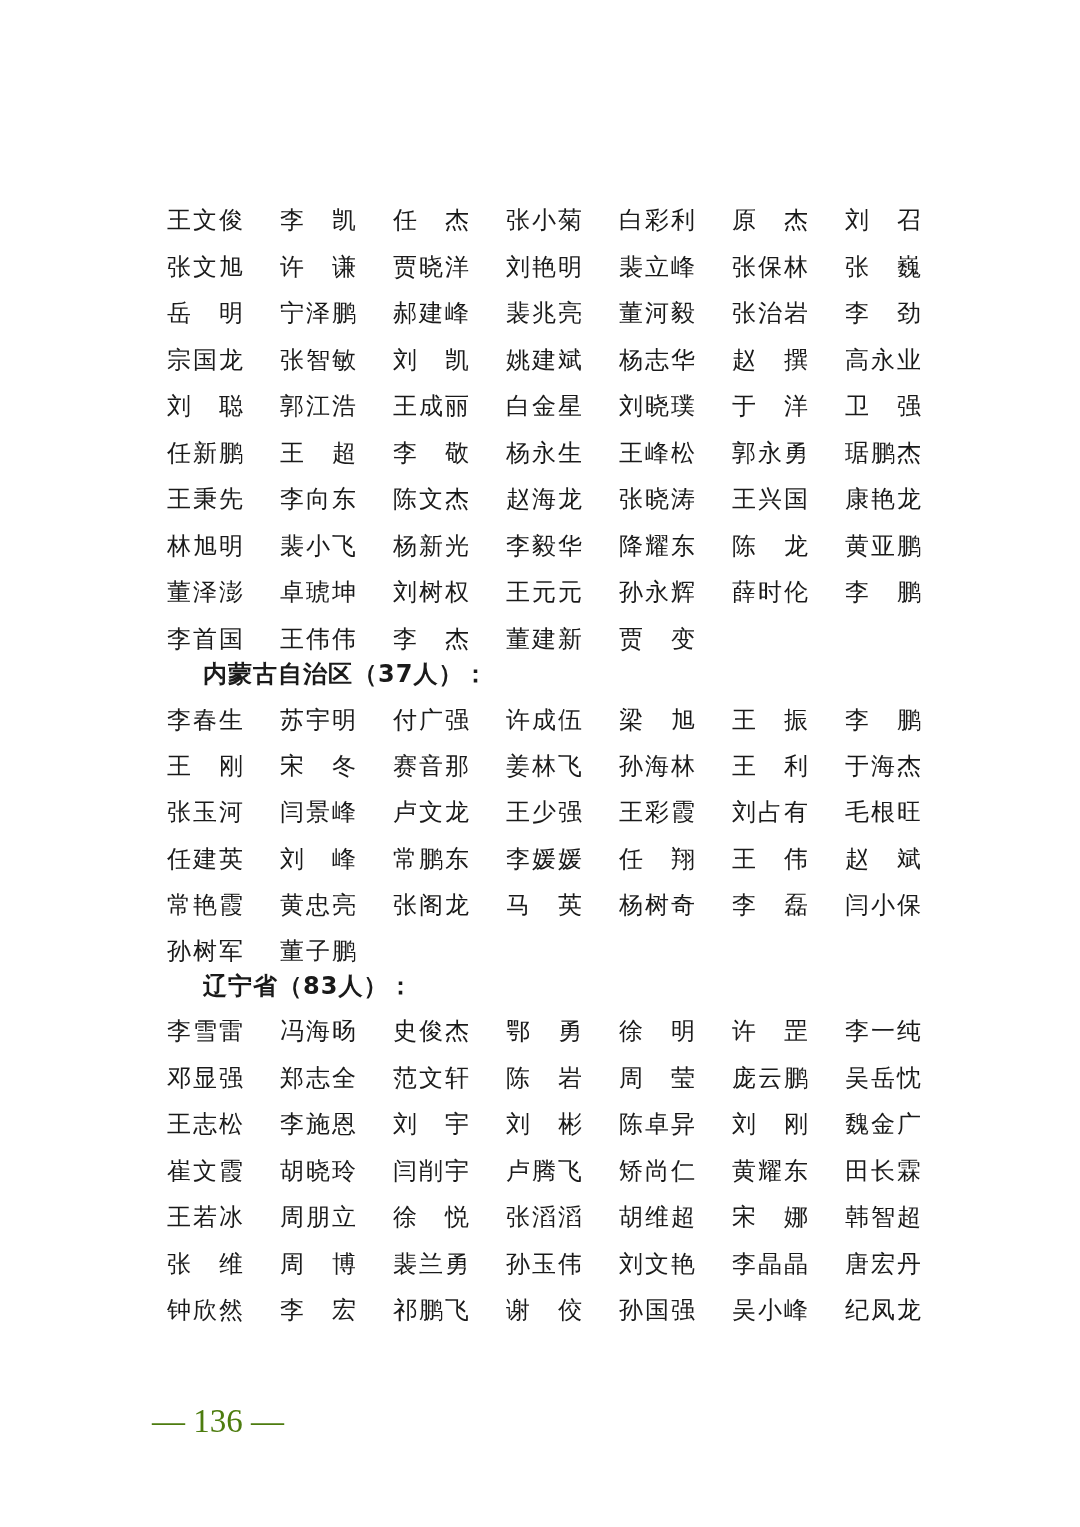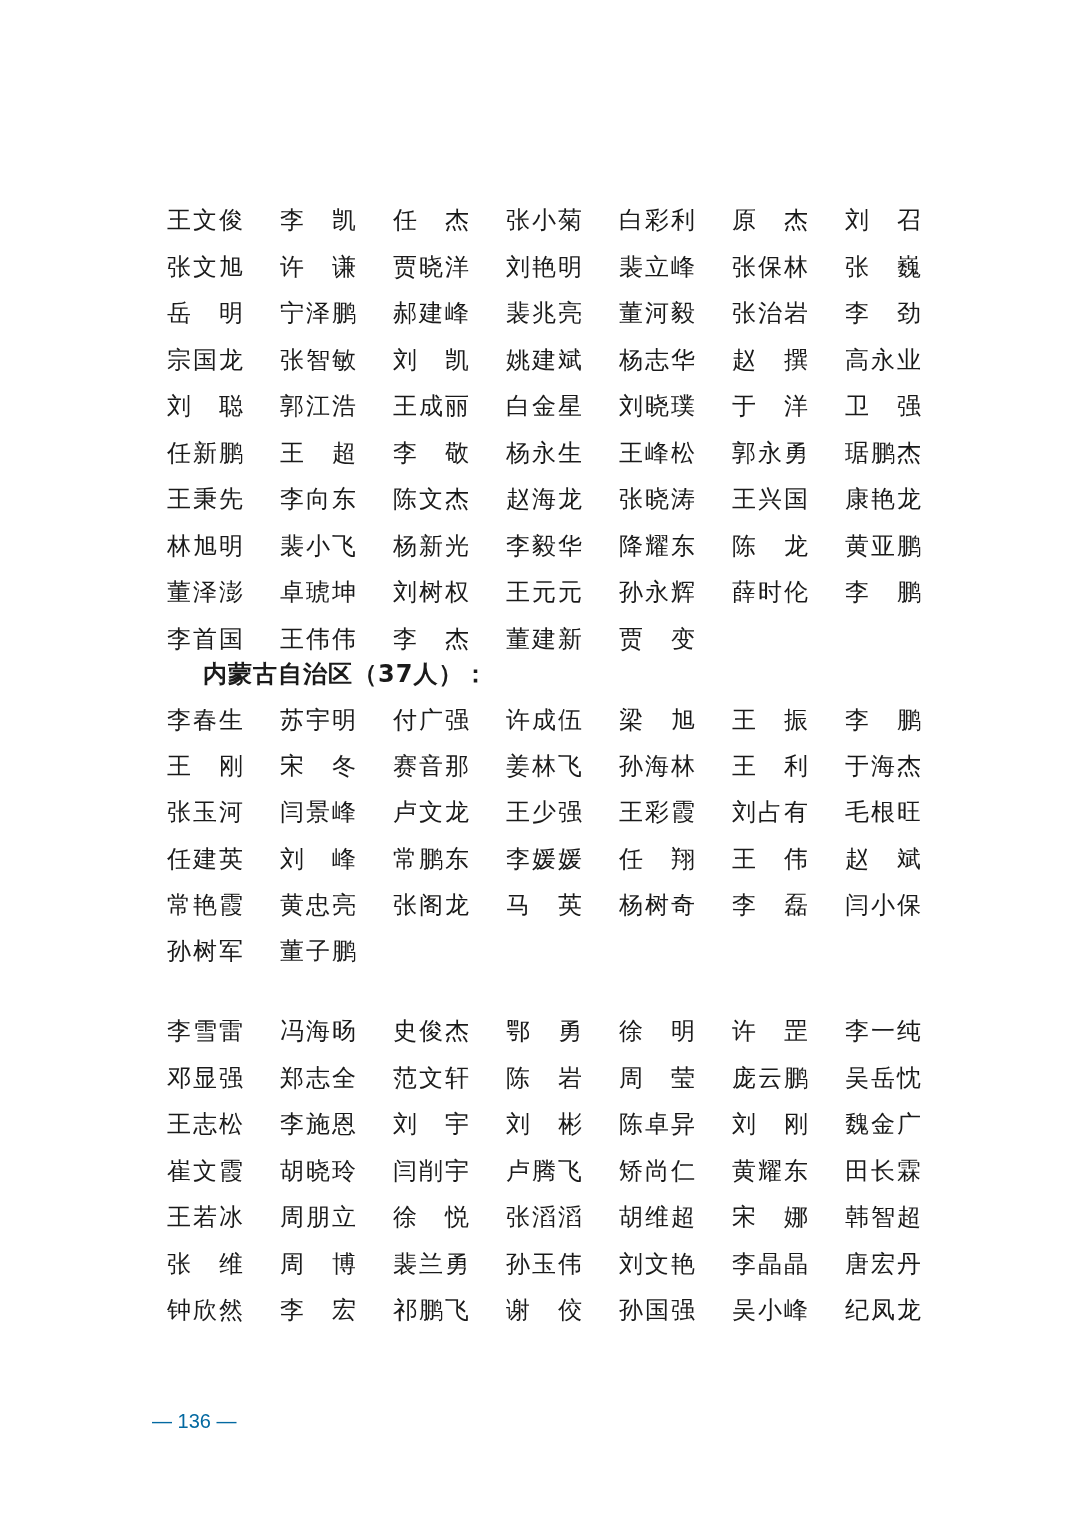--- a/index.html
+++ b/index.html
@@ -5,22 +5,22 @@
   html, body { margin: 0; padding: 0; background: #ffffff; }
   body { width: 1080px; height: 1527px; position: relative; overflow: hidden;
          font-family: "DejaVu Serif", "Liberation Serif", serif; color: #1a1a1a; }
   .page { position: absolute; left: 0; top: 0; width: 1080px; height: 1527px; }
   .row { position: absolute; left: 167px; height: 40px; width: 780px; }
   .name { position: absolute; top: 0; width: 76px; height: 40px; font-size: 24px; line-height: 40px;
           display: flex; justify-content: space-between; font-weight: normal; letter-spacing: 0; }
   .name span { display: inline-block; width: 24px; text-align: center; }
   .heading { position: absolute; left: 167px; font-size: 24px; line-height: 36px; font-weight: bold;
              font-family: "DejaVu Sans", "Liberation Sans", sans-serif; letter-spacing: 1px; margin-left: 36px; }
-  .pagenum { position: absolute; left: 152px; top: 1403px; font-size: 20px; line-height: 36px;
-             font-family: Liberation Sans, sans-serif; color: #0369a1; }
+  .pagenum { position: absolute; left: 152px; top: 1403px; font-size: 33px; line-height: 36px;
+             font-family: Liberation Serif, serif; color: #4d7c0f; }
 </style>
 </head>
 <body>
 
 <div class="page" id="page">
     <div class="row" style="top: 200px;">
       <div class="name" style="left: 0px;">
         <span>王</span>
         <span>文</span>
         <span>俊</span>
@@ -539,20 +539,21 @@
         <span>孙</span>
         <span>树</span>
         <span>军</span>
       </div>
       <div class="name" style="left: 113px;">
         <span>董</span>
         <span>子</span>
         <span>鹏</span>
       </div>
     </div>
+    <div class="heading" style="top: 968px;">辽宁省（83人）：</div>
     <div class="row" style="top: 1011px;">
       <div class="name" style="left: 0px;">
         <span>李</span>
         <span>雪</span>
         <span>雷</span>
       </div>
       <div class="name" style="left: 113px;">
         <span>冯</span>
         <span>海</span>
         <span>旸</span>

